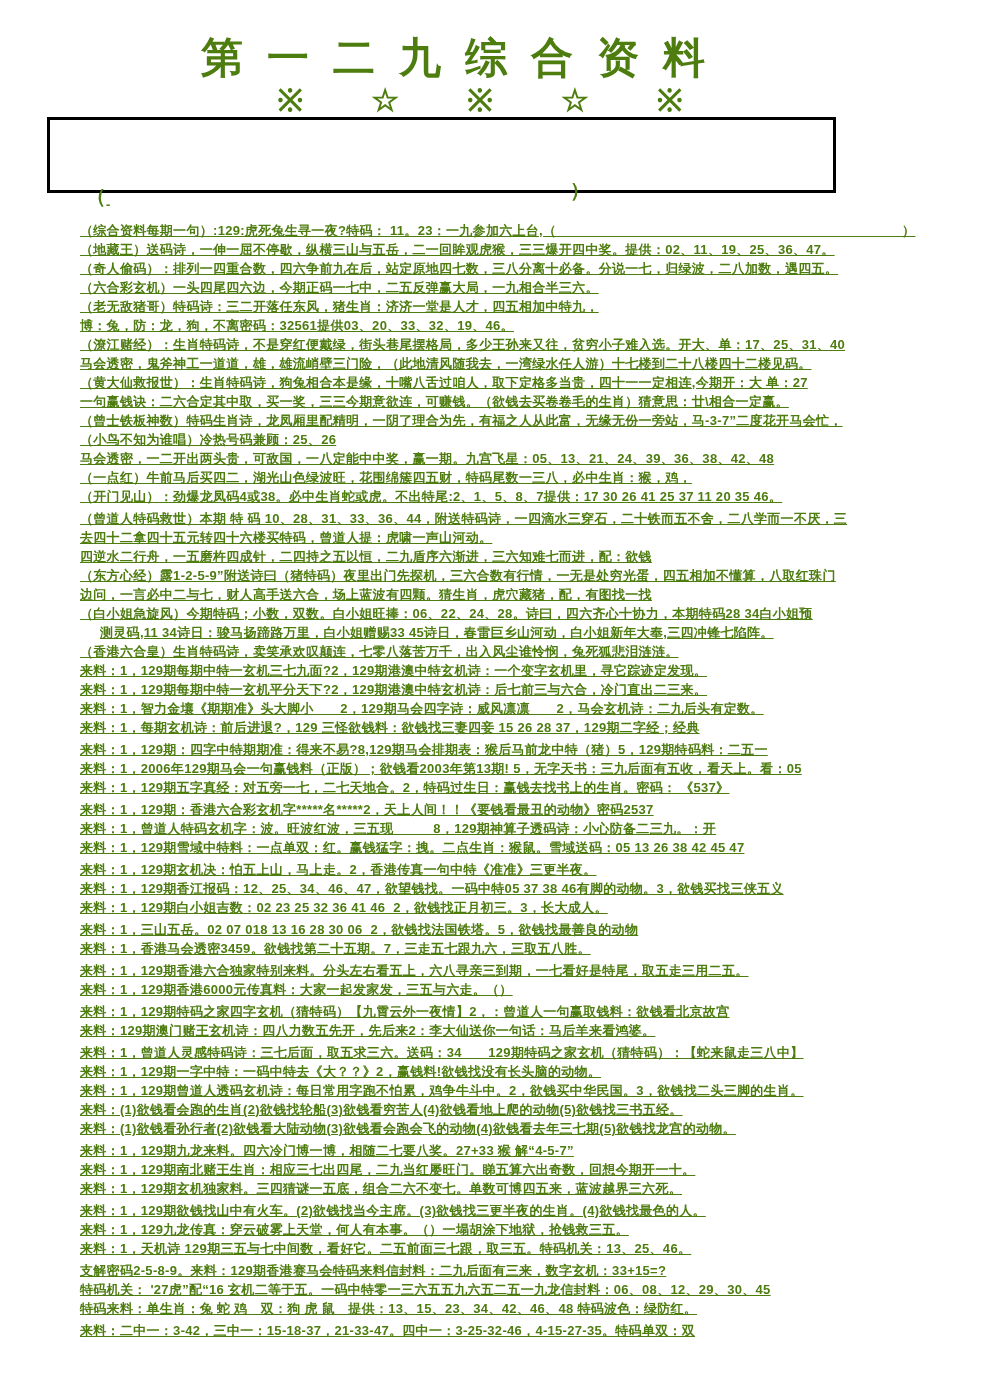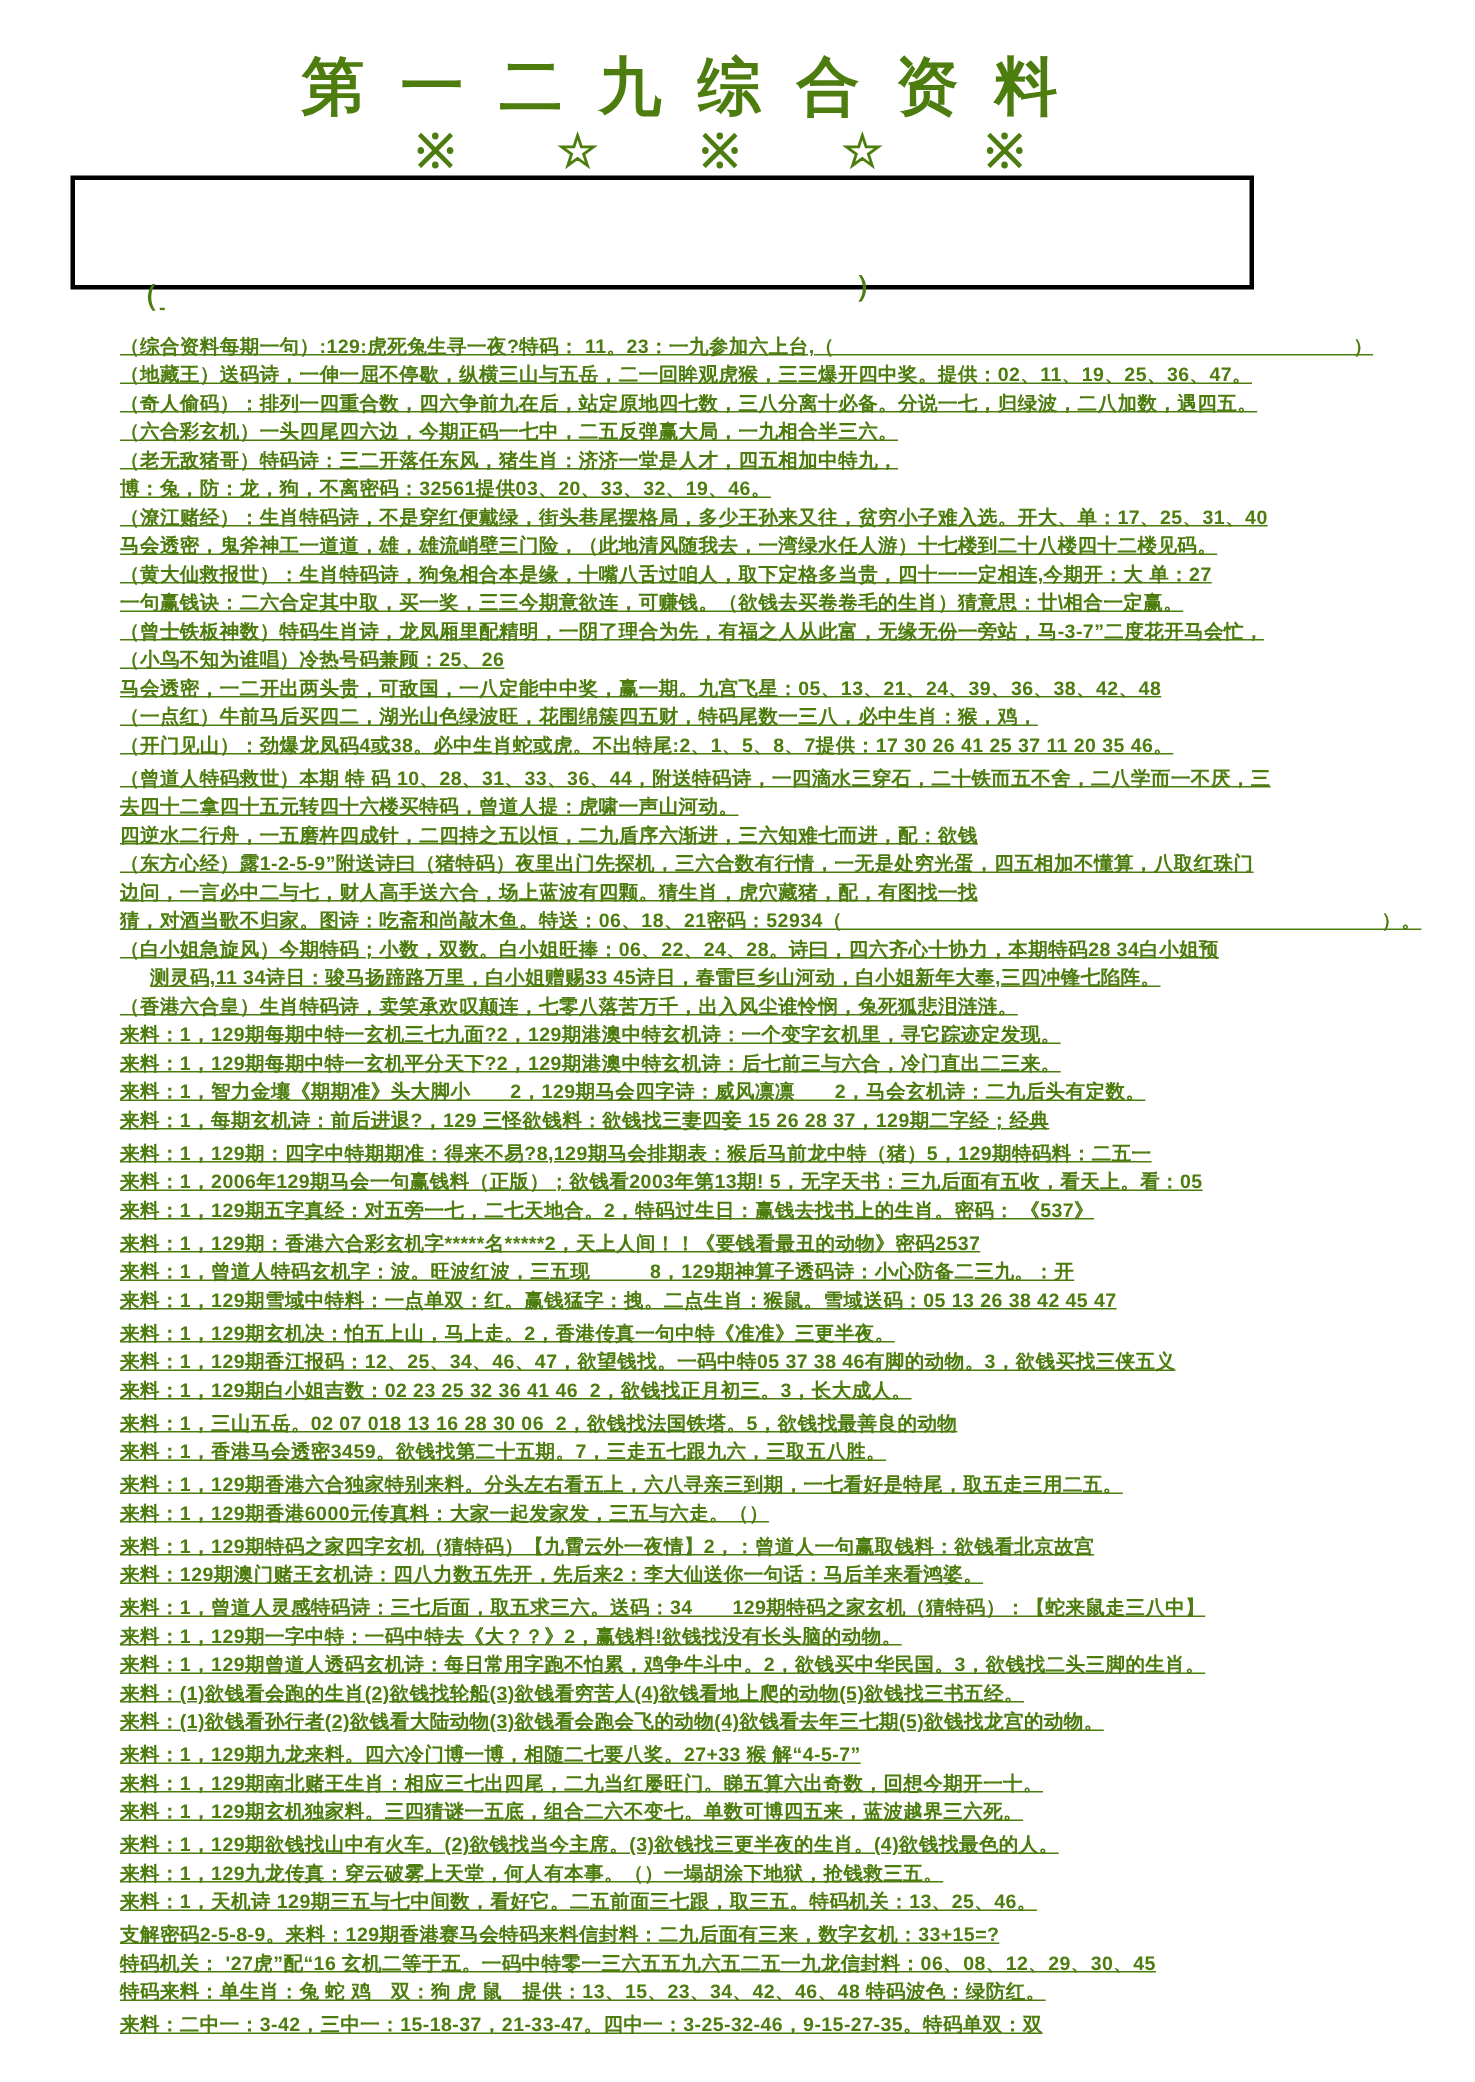--- a/index.html
+++ b/index.html
@@ -76,21 +76,20 @@
       <div class="line">（曾士铁板神数）特码生肖诗，龙凤厢里配精明，一阴了理合为先，有福之人从此富，无缘无份一旁站，马-3-7”二度花开马会忙，</div>
       <div class="line">（小鸟不知为谁唱）冷热号码兼顾：25、26</div>
       <div class="line">马会透密，一二开出两头贵，可敌国，一八定能中中奖，赢一期。九宫飞星：05、13、21、24、39、36、38、42、48</div>
       <div class="line">（一点红）牛前马后买四二，湖光山色绿波旺，花围绵簇四五财，特码尾数一三八，必中生肖：猴，鸡，</div>
       <div class="line">（开门见山）：劲爆龙凤码4或38。必中生肖蛇或虎。不出特尾:2、1、5、8、7提供：17 30 26 41 25 37 11 20 35 46。</div>
       <div class="line gap">（曾道人特码救世）本期 特 码 10、28、31、33、36、44，附送特码诗，一四滴水三穿石，二十铁而五不舍，二八学而一不厌，三</div>
       <div class="line">去四十二拿四十五元转四十六楼买特码，曾道人提：虎啸一声山河动。</div>
       <div class="line">四逆水二行舟，一五磨杵四成针，二四持之五以恒，二九盾序六渐进，三六知难七而进，配：欲钱</div>
       <div class="line">（东方心经）露1-2-5-9”附送诗曰（猪特码）夜里出门先探机，三六合数有行情，一无是处穷光蛋，四五相加不懂算，八取红珠门</div>
       <div class="line">边问，一言必中二与七，财人高手送六合，场上蓝波有四颗。猜生肖，虎穴藏猪，配，有图找一找</div>
-      <div class="line">猜，对酒当歌不归家。图诗：吃斋和尚敲木鱼。特送：06、18、21密码：52934（　　　　　　　　　　　　　　　　　　　　　　　　　　　）。</div>
       <div class="line">（白小姐急旋风）今期特码；小数，双数。白小姐旺捧：06、22、24、28。诗曰，四六齐心十协力，本期特码28 34白小姐预</div>
       <div class="line indent">测灵码,11 34诗日：骏马扬蹄路万里，白小姐赠赐33 45诗日，春雷巨乡山河动，白小姐新年大奉,三四冲锋七陷阵。</div>
       <div class="line">（香港六合皇）生肖特码诗，卖笑承欢叹颠连，七零八落苦万千，出入风尘谁怜悯，兔死狐悲泪涟涟。</div>
       <div class="line">来料：1，129期每期中特一玄机三七九面?2，129期港澳中特玄机诗：一个变字玄机里，寻它踪迹定发现。</div>
       <div class="line">来料：1，129期每期中特一玄机平分天下?2，129期港澳中特玄机诗：后七前三与六合，冷门直出二三来。</div>
       <div class="line">来料：1，智力金壤《期期准》头大脚小　　2，129期马会四字诗：威风凛凛　　2，马会玄机诗：二九后头有定数。</div>
       <div class="line">来料：1，每期玄机诗：前后进退?，129 三怪欲钱料：欲钱找三妻四妾 15 26 28 37，129期二字经；经典</div>
       <div class="line gap">来料：1，129期：四字中特期期准：得来不易?8,129期马会排期表：猴后马前龙中特（猪）5，129期特码料：二五一</div>
       <div class="line">来料：1，2006年129期马会一句赢钱料（正版）；欲钱看2003年第13期! 5，无字天书：三九后面有五收，看天上。看：05</div>
       <div class="line">来料：1，129期五字真经：对五旁一七，二七天地合。2，特码过生日：赢钱去找书上的生肖。密码： 《537》</div>
@@ -113,16 +112,16 @@
       <div class="line">来料：(1)欲钱看孙行者(2)欲钱看大陆动物(3)欲钱看会跑会飞的动物(4)欲钱看去年三七期(5)欲钱找龙宫的动物。</div>
       <div class="line gap">来料：1，129期九龙来料。四六冷门博一博，相随二七要八奖。27+33 猴 解“4-5-7”</div>
       <div class="line">来料：1，129期南北赌王生肖：相应三七出四尾，二九当红屡旺门。睇五算六出奇数，回想今期开一十。</div>
       <div class="line">来料：1，129期玄机独家料。三四猜谜一五底，组合二六不变七。单数可博四五来，蓝波越界三六死。</div>
       <div class="line gap">来料：1，129期欲钱找山中有火车。(2)欲钱找当今主席。(3)欲钱找三更半夜的生肖。(4)欲钱找最色的人。</div>
       <div class="line">来料：1，129九龙传真：穿云破雾上天堂，何人有本事。（）一塌胡涂下地狱，抢钱救三五。</div>
       <div class="line">来料：1，天机诗 129期三五与七中间数，看好它。二五前面三七跟，取三五。特码机关：13、25、46。</div>
       <div class="line gap">支解密码2-5-8-9。来料：129期香港赛马会特码来料信封料：二九后面有三来，数字玄机：33+15=?</div>
       <div class="line">特码机关： '27虎”配“16 玄机二等于五。一码中特零一三六五五九六五二五一九龙信封料：06、08、12、29、30、45</div>
       <div class="line">特码来料：单生肖：兔 蛇 鸡　双：狗 虎 鼠　提供：13、15、23、34、42、46、48 特码波色：绿防红。</div>
-      <div class="line gap">来料：二中一：3-42，三中一：15-18-37，21-33-47。四中一：3-25-32-46，9-15-27-35。特码单双：双</div>
+      <div class="line gap">来料：二中一：3-42，三中一：15-18-37，21-33-47。四中一：3-25-32-46，4-15-27-35。特码单双：双</div>
     </div>
 
 </div>
 
 </body></html>

